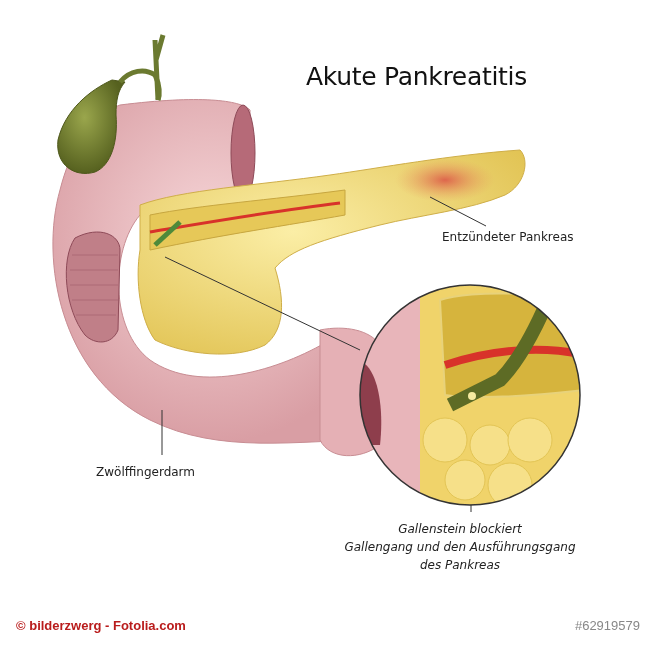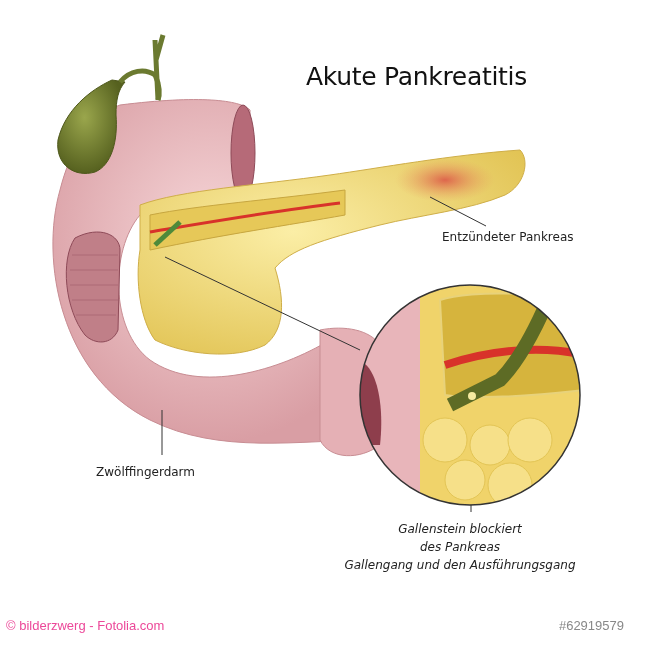--- a/index.html
+++ b/index.html
@@ -3,22 +3,22 @@
 <meta charset="utf-8">
 <style>
   html, body { margin:0; padding:0; background:#ffffff; }
   body { width:650px; height:645px; position:relative; overflow:hidden; font-family:"DejaVu Sans", sans-serif; }
   .title { position:absolute; left:306px; top:62px; font-size:25px; font-weight:normal; color:#111; letter-spacing:-0.3px; }
   .label { position:absolute; font-size:12px; color:#222; }
   .lbl-pankreas { left:442px; top:230px; }
   .lbl-darm { left:96px; top:465px; }
   .lbl-stein { left:300px; top:520px; width:320px; text-align:center; line-height:18px;font-style:italic; }
   .lbl-stein span { display:block; }
-  .footer-left { position:absolute; left:6px; top:618px; font-size:13px; color:#ec4899; font-family:"Liberation Sans", sans-serif; }
-  .footer-right { position:absolute; right:26px; top:618px; font-size:13px; color:#888; font-family:"Liberation Sans", sans-serif; }
+  .footer-left { position:absolute; left:16px; top:618px; font-size:13px; color:#b91c1c; font-family:"Liberation Sans", sans-serif;font-weight:bold; }
+  .footer-right { position:absolute; right:10px; top:618px; font-size:13px; color:#888; font-family:"Liberation Sans", sans-serif; }
   svg.art { position:absolute; left:0; top:0; }
 </style>
 </head>
 <body>
 
 <svg class="art" width="650" height="645" viewBox="0 0 650 645">
   <defs>
     <radialGradient id="pinkG" cx="50%" cy="40%" r="60%">
       <stop offset="0%" stop-color="#f6d6d8"></stop>
       <stop offset="100%" stop-color="#d99ea4"></stop>
@@ -96,18 +96,18 @@
     <circle cx="470" cy="395" r="110" fill="none" stroke="#333" stroke-width="1.5"></circle>
   </g>
 </svg>
 
 <div class="title">Akute Pankreatitis</div>
 
 <div class="label lbl-pankreas">Entzündeter Pankreas</div>
 <div class="label lbl-darm">Zwölffingerdarm</div>
 <div class="label lbl-stein">
   <span>Gallenstein blockiert</span>
+  <span>Gallengang und den Ausführungsgang</span>
   <span>des Pankreas</span>
-  <span>Gallengang und den Ausführungsgang</span>
 </div>
 
 <div class="footer-left">© bilderzwerg - Fotolia.com</div>
 <div class="footer-right">#62919579</div>
 
 </body></html>

